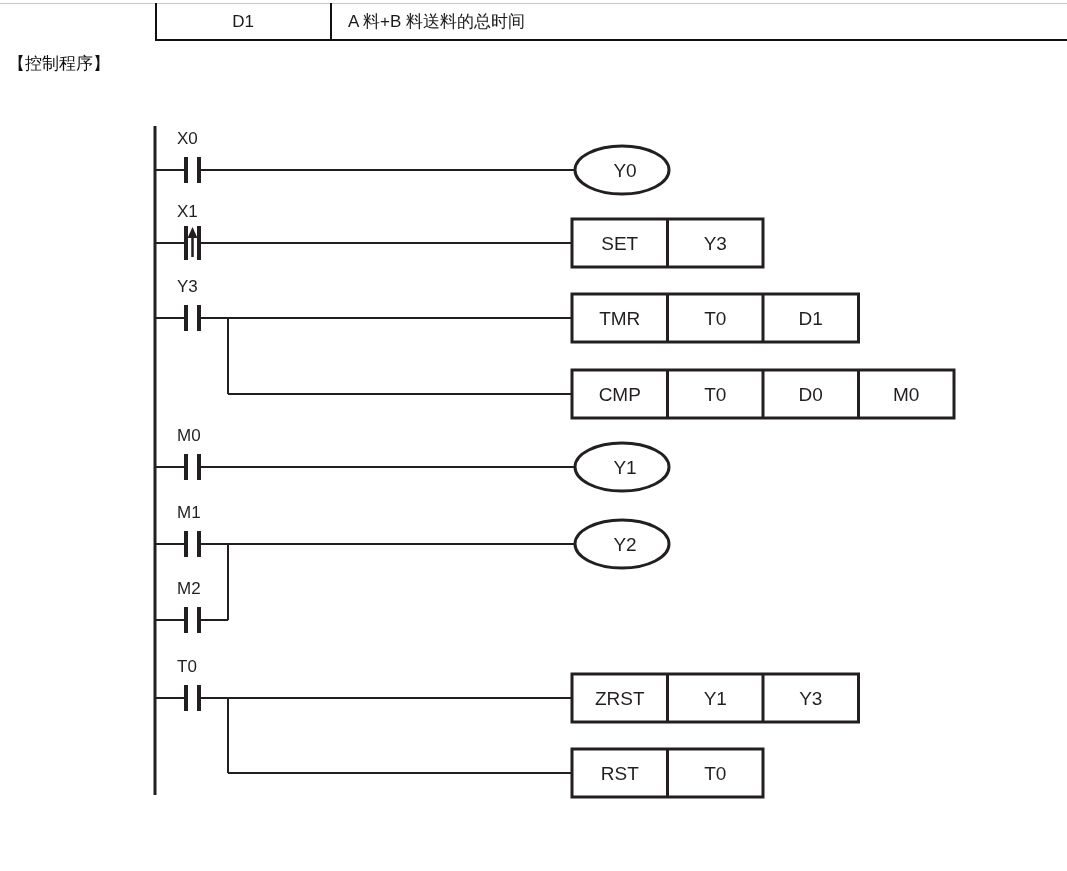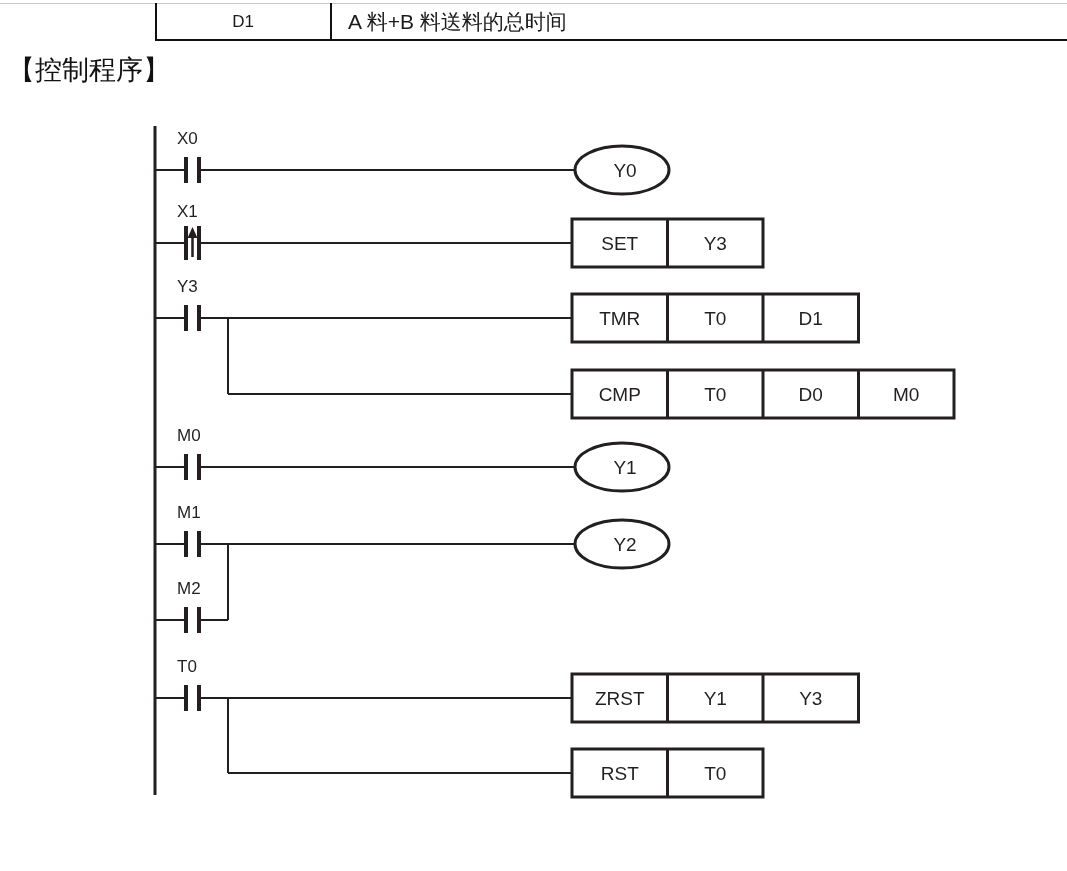--- a/index.html
+++ b/index.html
@@ -6,22 +6,22 @@
   body{
     width:1067px;height:871px;position:relative;overflow:hidden;
     font-family:"Liberation Sans","DejaVu Sans",sans-serif;color:#1a1a1a;
   }
   .abs{position:absolute;}
   .gray-rule{left:0;top:3px;width:1067px;height:1px;background:#c9c9c9;}
   .tbl-bottom{left:155px;top:39px;width:912px;height:2px;background:#111;}
   .tbl-v1{left:155px;top:3px;width:2px;height:38px;background:#111;}
   .tbl-v2{left:330px;top:3px;width:2px;height:38px;background:#111;}
   .tbl-cell1{left:157px;top:4px;width:172px;height:35px;display:flex;align-items:center;justify-content:center;font-size:17px;}
-  .tbl-cell2{left:348px;top:4px;width:700px;height:35px;display:flex;align-items:center;font-size:21px;}
-  .heading{left:8px;top:52px;font-family:"Liberation Serif","DejaVu Serif",serif;font-size:27px;color:#111;}
+  .tbl-cell2{left:348px;top:4px;width:700px;height:35px;display:flex;align-items:center;font-size:17px;}
+  .heading{left:8px;top:52px;font-family:"Liberation Serif","DejaVu Serif",serif;font-size:17px;color:#111;}
   #ladder-svg{left:0;top:0;}
 </style>
 </head>
 <body>
 
 <div class="abs gray-rule"></div>
 <div class="abs tbl-v1"></div>
 <div class="abs tbl-v2"></div>
 <div class="abs tbl-bottom"></div>
 <div class="abs tbl-cell1">D1</div>

